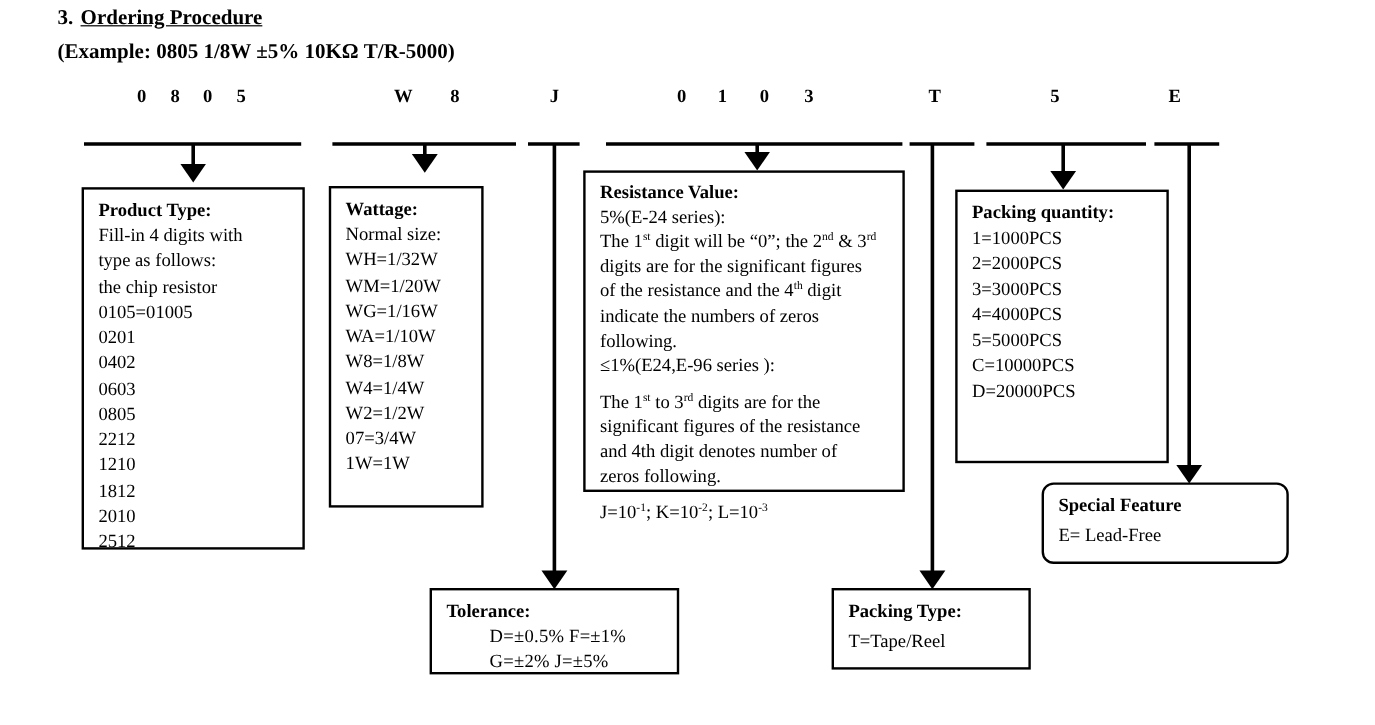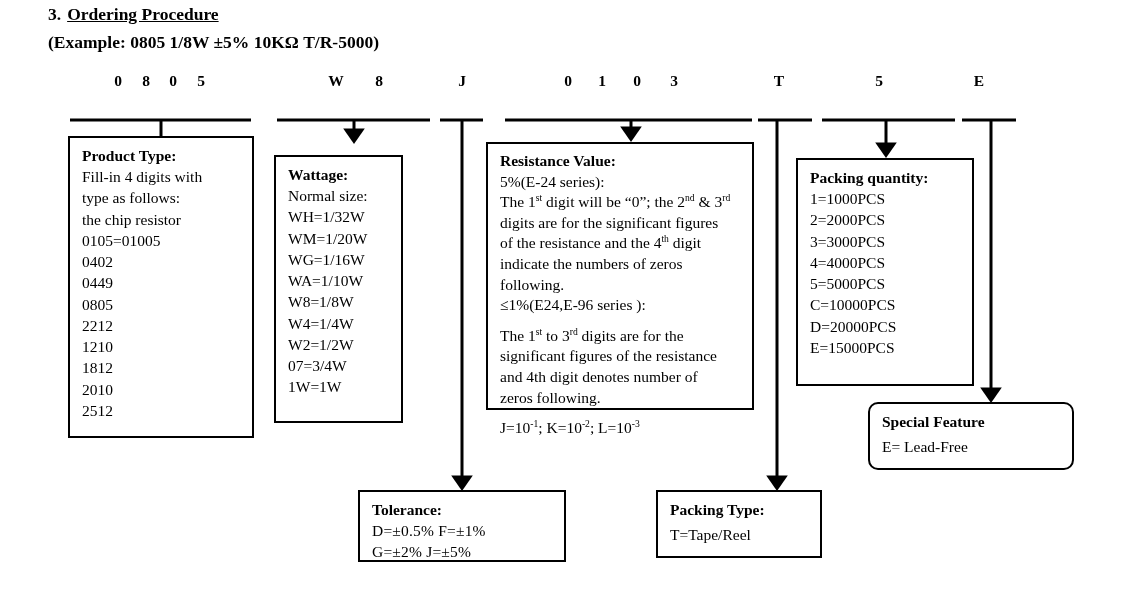--- a/index.html
+++ b/index.html
@@ -81,30 +81,30 @@
   .wrapline {
     display: block;
     white-space: normal;
   }
   sup {
     font-size: 0.62em;
     vertical-align: super;
     line-height: 0;
   }
 
-  #box-product  { left: 68px;  top: 136px; width: 186px; height: 302px; }
+  #box-product  { left: 68px;  top: 156px; width: 186px; height: 302px; }
   #box-wattage  { left: 274px; top: 144px; width: 129px; height: 268px; margin-top: 11px; }
   #box-resist   { left: 486px; top: 142px; width: 268px; height: 268px; padding-right: 21px; }
   #box-packqty  { left: 796px; top: 158px; width: 178px; height: 228px; }
   #box-special  { left: 868px; top: 402px; width: 206px; height: 68px; border-radius: 10px; }
   #box-toler    { left: 358px; top: 490px; width: 208px; height: 72px; }
-  #box-packtype { left: 656px; top: 490px; width: 166px; height: 68px; }
+  #box-packtype { left: 693px; top: 490px; width: 166px; height: 68px; }
 
   #box-resist { line-height: 1.33; }
-  #box-toler .ln { letter-spacing: 0.2px; }
+  #box-toler .ln { letter-spacing: 0.2px; margin-left: 36px; }
 </style>
 </head>
 <body>
 
 <div id="page">
 
   <div class="heading" id="title-row">
     <span id="title-num">3.</span><span id="title-text">Ordering Procedure</span>
   </div>
 
@@ -158,22 +158,23 @@
       <line x1="991" y1="120" x2="991" y2="394" marker-end="url(#arw)" stroke-width="3"></line>
     </g>
   </svg>
 
   <div class="box" id="box-product">
     <span class="bt">Product Type:</span>
     <span class="ln">Fill-in 4 digits with</span>
     <span class="ln">type as follows:</span>
     <span class="ln">the chip resistor</span>
     <span class="ln">0105=01005</span>
+    <span class="ln">0201</span>
     <span class="ln">0402</span>
-    <span class="ln">0449</span>
+    <span class="ln">0603</span>
     <span class="ln">0805</span>
     <span class="ln">2212</span>
     <span class="ln">1210</span>
     <span class="ln">1812</span>
     <span class="ln">2010</span>
     <span class="ln">2512</span>
   </div>
 
   <div class="box" id="box-wattage">
     <span class="bt">Wattage:</span>
@@ -202,21 +203,20 @@
 
   <div class="box" id="box-packqty">
     <span class="bt">Packing quantity:</span>
     <span class="ln">1=1000PCS</span>
     <span class="ln">2=2000PCS</span>
     <span class="ln">3=3000PCS</span>
     <span class="ln">4=4000PCS</span>
     <span class="ln">5=5000PCS</span>
     <span class="ln">C=10000PCS</span>
     <span class="ln">D=20000PCS</span>
-    <span class="ln">E=15000PCS</span>
   </div>
 
   <div class="box" id="box-special">
     <span class="bt">Special Feature</span>
     <span class="gap" style="height:4px"></span>
     <span class="ln">E= Lead-Free</span>
   </div>
 
   <div class="box" id="box-toler">
     <span class="bt">Tolerance:</span>

